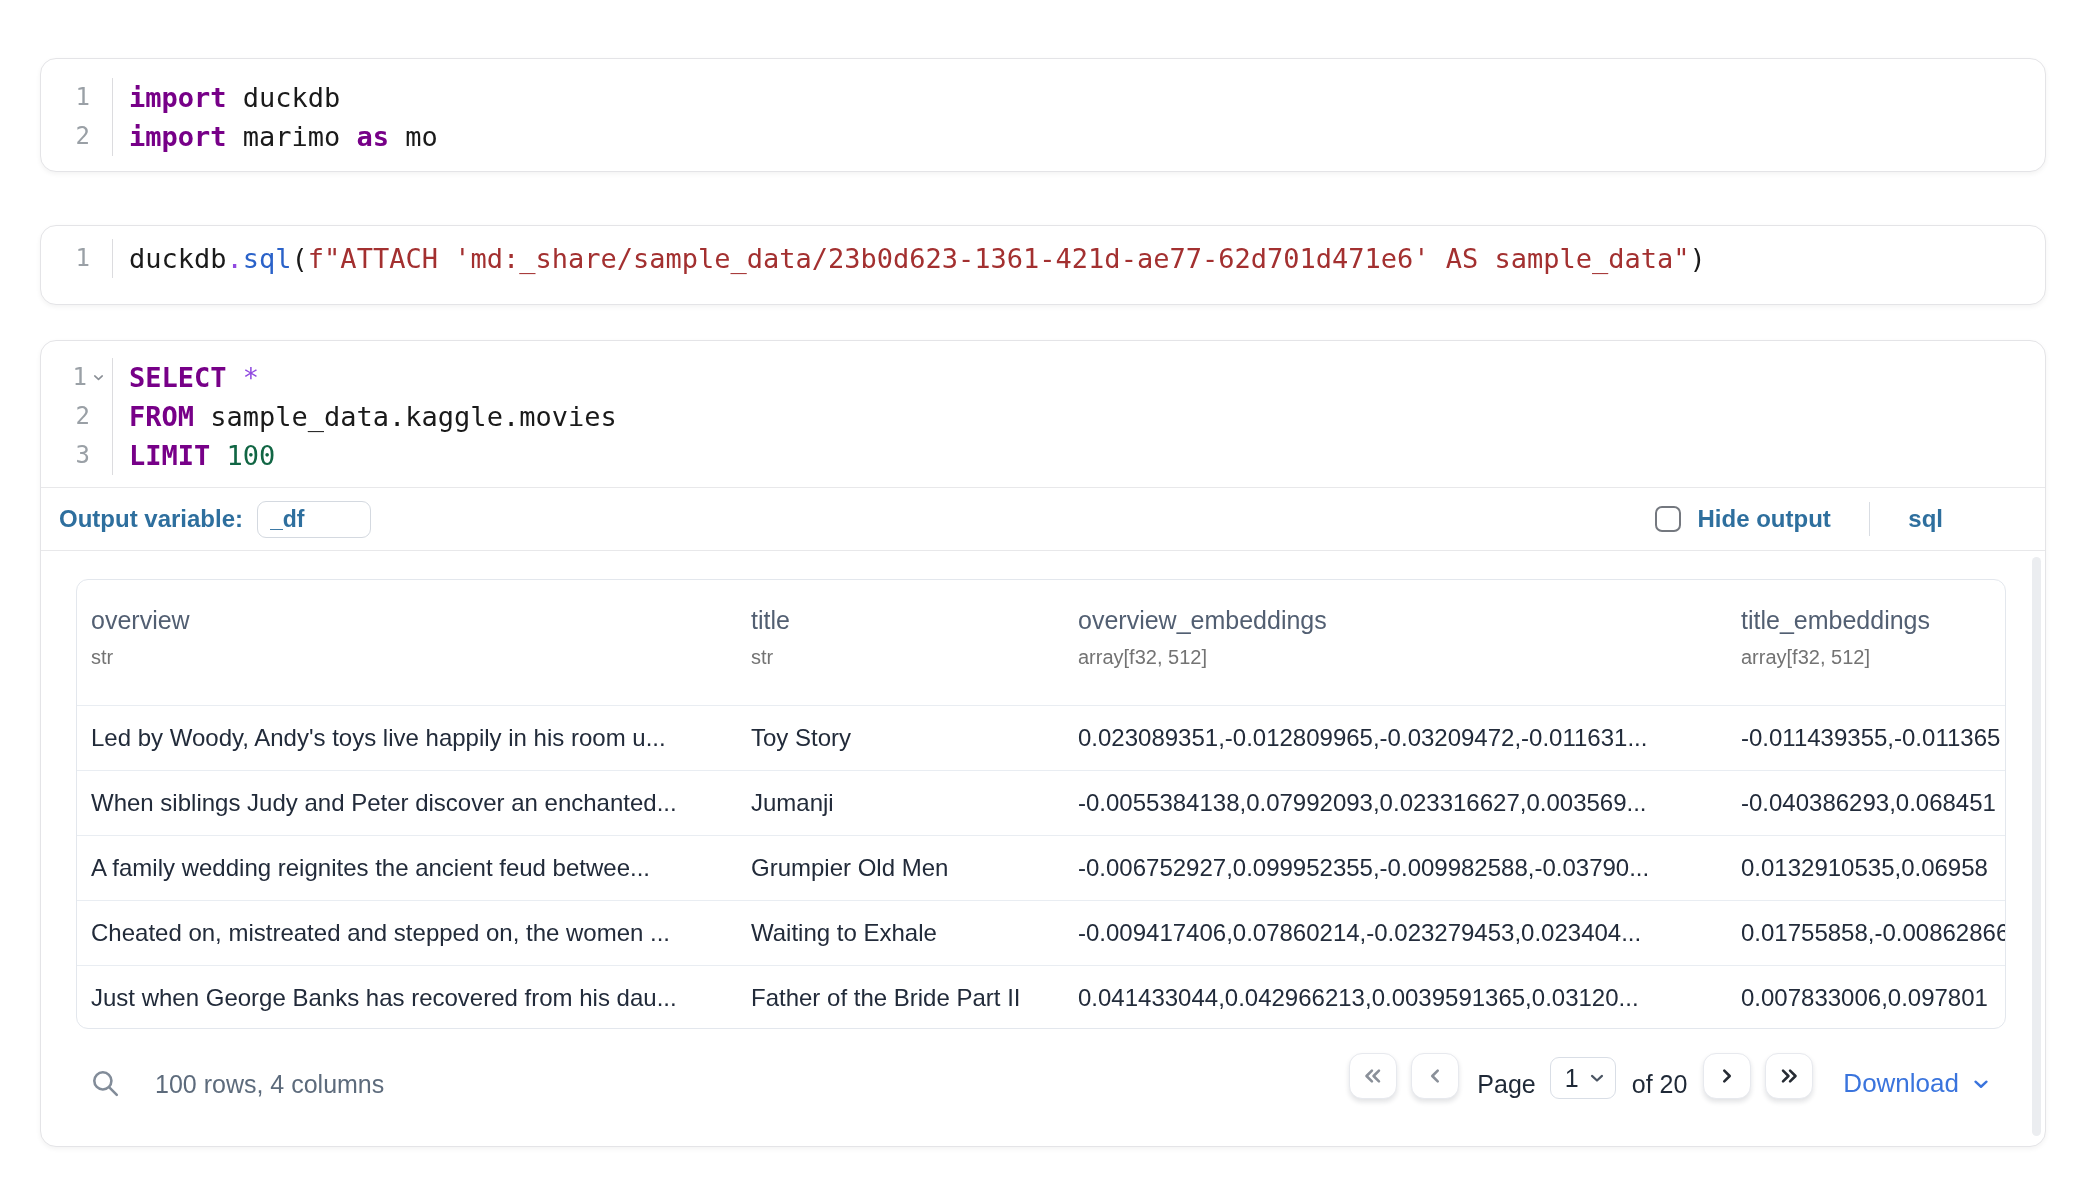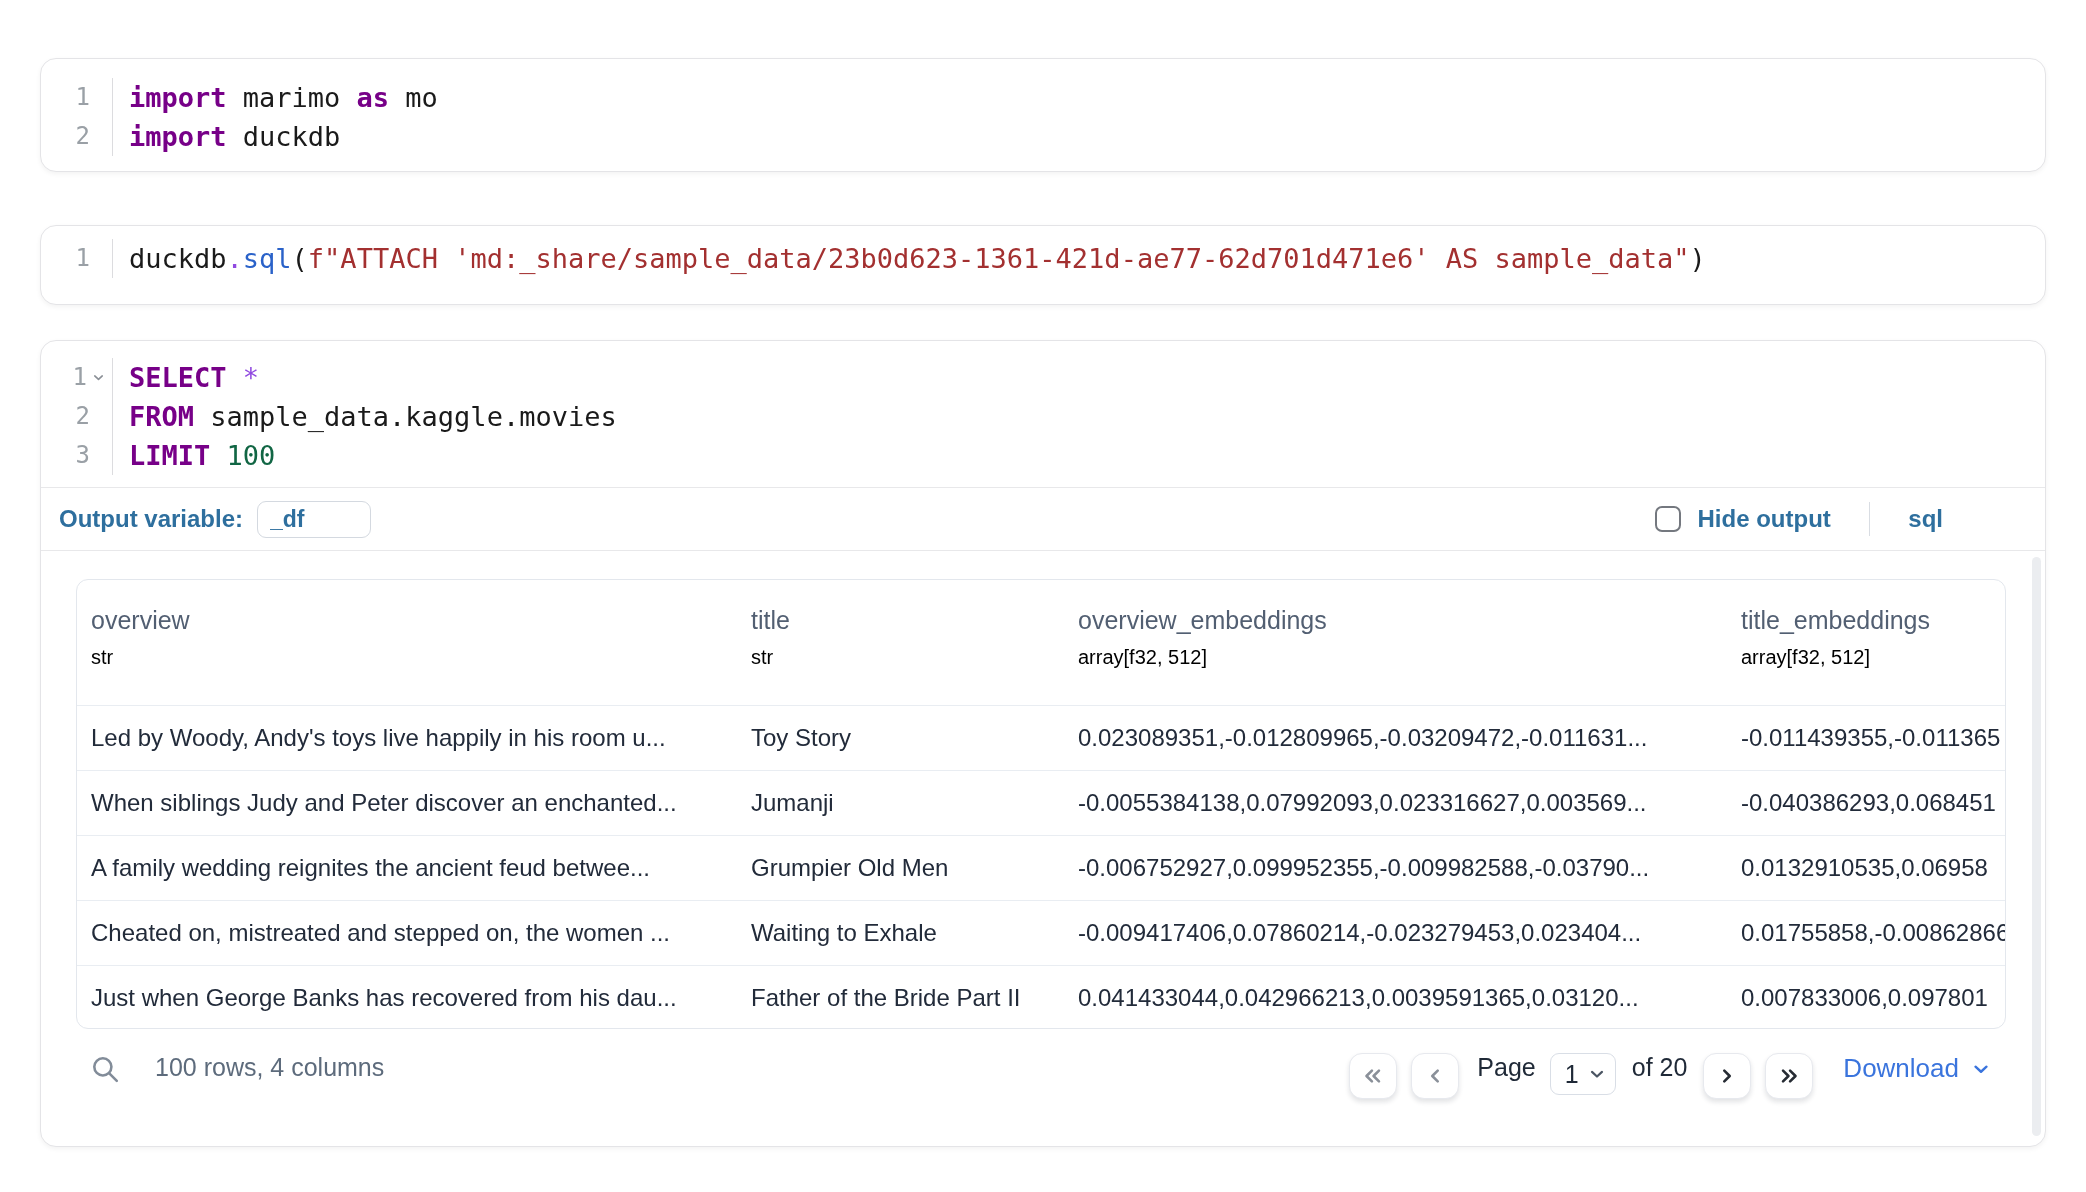--- a/index.html
+++ b/index.html
@@ -48,26 +48,26 @@
   .sql-label { color: #2e6f9e; font-weight: bold; font-size: 24px; margin-right: 102px; cursor: pointer; }
 
   
   .output { position: relative; padding: 28px 39px 0 35px; }
   .table-card { border: 1.5px solid #e3e7ed; border-radius: 12px; height: 450px; overflow: hidden; background: #fff; }
   .tgrid { display: grid; grid-template-columns: 674px 327px 663px minmax(0,1fr); }
   .thead { height: 125px; padding-top: 26px; }
   .th, .td { padding-right: 10px; overflow: hidden; white-space: nowrap; }
   .c1 { padding-left: 14px; }
   .th-name { font-weight: normal; font-size: 25px; color: #525f72; }
-  .th-type { font-size: 20px; color: #000000; margin-top: 11px; }
+  .th-type { font-size: 20px; color: #737373; margin-top: 11px; }
   .trow { height: 65px; border-top: 1.5px solid #e9edf2; align-items: center;
           font-size: 24px; color: #222b3a; cursor: pointer; }
 
   
-  .tfoot { display: flex; align-items: flex-start; padding: 24px 14px 0 14px; }
+  .tfoot { display: flex; align-items: flex-end; padding: 24px 14px 0 14px; }
   .search-btn { width: 32px; height: 32px; background: none; border: none; padding: 0;
                 margin-right: 33px; cursor: pointer; color: #828c99; }
   .summary { font-size: 25px; color: #5d6b7c; margin-right: auto; }
   .pgbtn { width: 48px; height: 46px; border: 1.5px solid #e7e9ee; border-radius: 13px; background: #fff;
            box-shadow: 0 3px 5px rgba(16,24,40,.12); display: flex; align-items: center;
            justify-content: center; padding: 0; cursor: pointer; }
   .pg-dis { color: #8a9099; }
   .pg-en  { color: #262b33; }
   .page-label { font-size: 25px; color: #1f2937; margin: 0 14px 0 18px; }
   .page-select { width: 66px; height: 42px; border: 1.5px solid #d9dee6; border-radius: 9px; background: #fff;
@@ -84,22 +84,22 @@
 </head>
 <body>
 
 <section class="cell" id="cell1">
   <div class="editor">
     <div class="gutter">
       <div class="ln">1</div>
       <div class="ln">2</div>
     </div>
     <div class="code">
+      <div class="cl"><span class="tk-kw">import</span><span> duckdb</span></div>
       <div class="cl"><span class="tk-kw">import</span><span> marimo </span><span class="tk-kw">as</span><span> mo</span></div>
-      <div class="cl"><span class="tk-kw">import</span><span> duckdb</span></div>
     </div>
   </div>
 </section>
 
 <section class="cell" id="cell2">
   <div class="editor">
     <div class="gutter">
       <div class="ln">1</div>
     </div>
     <div class="code">

